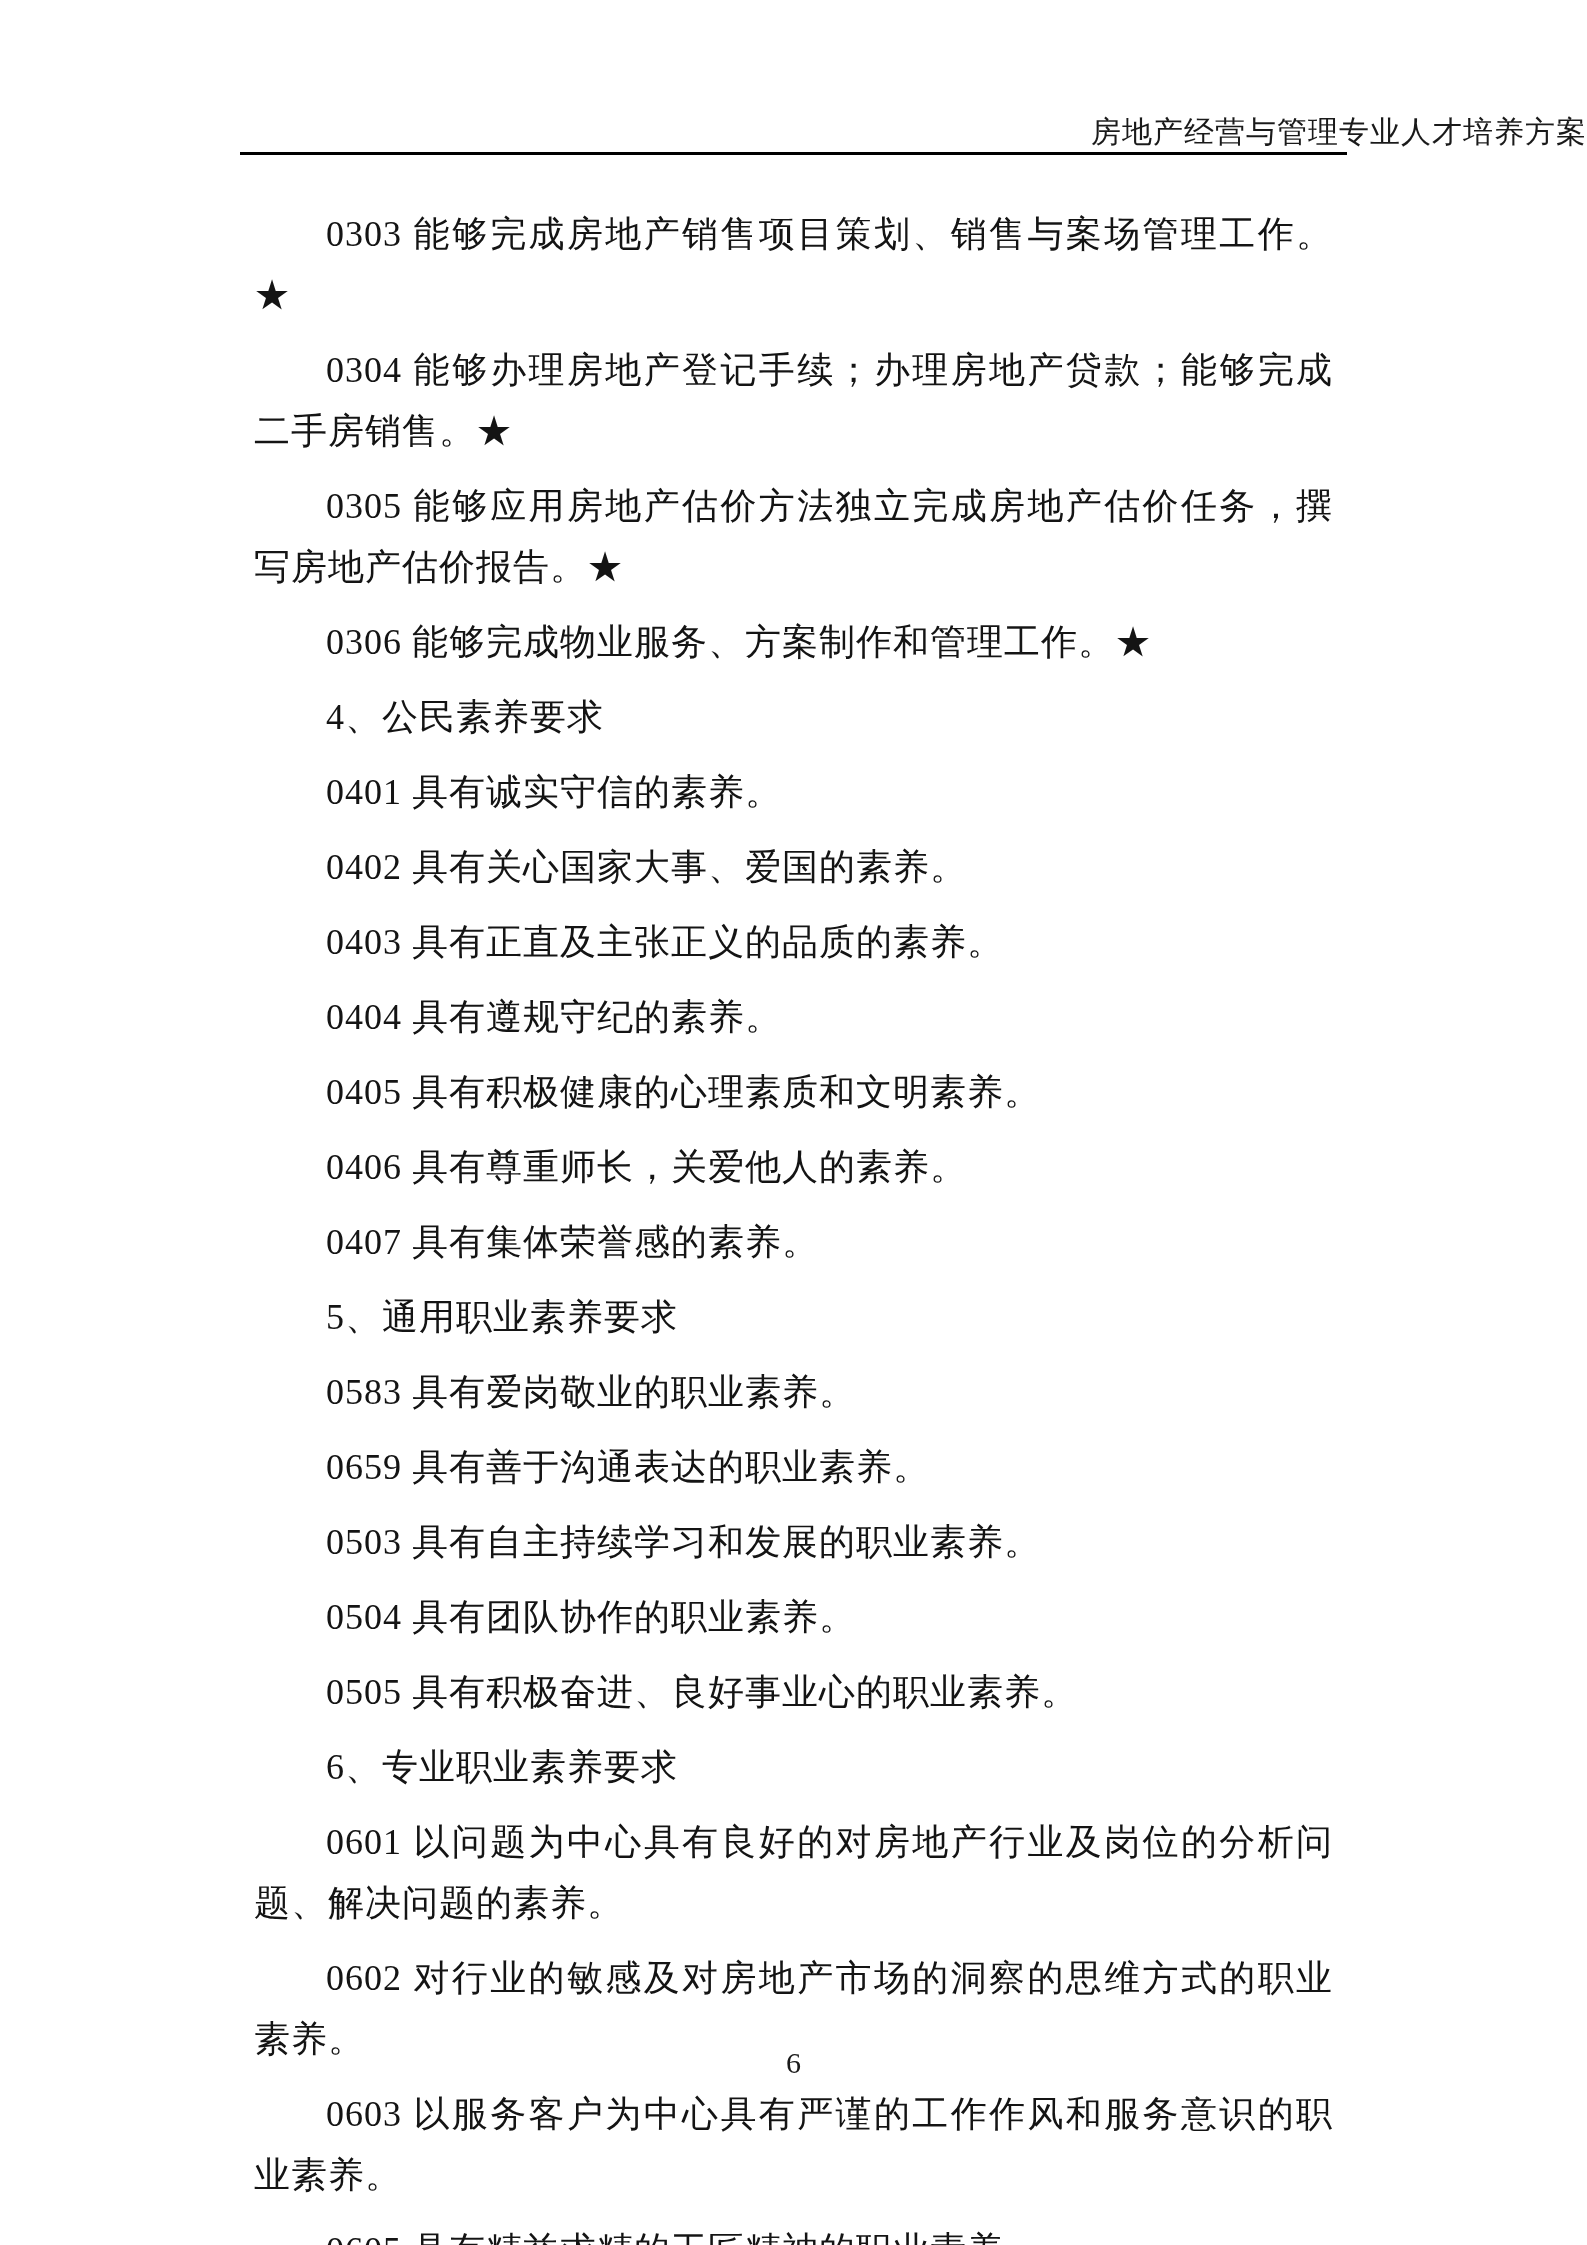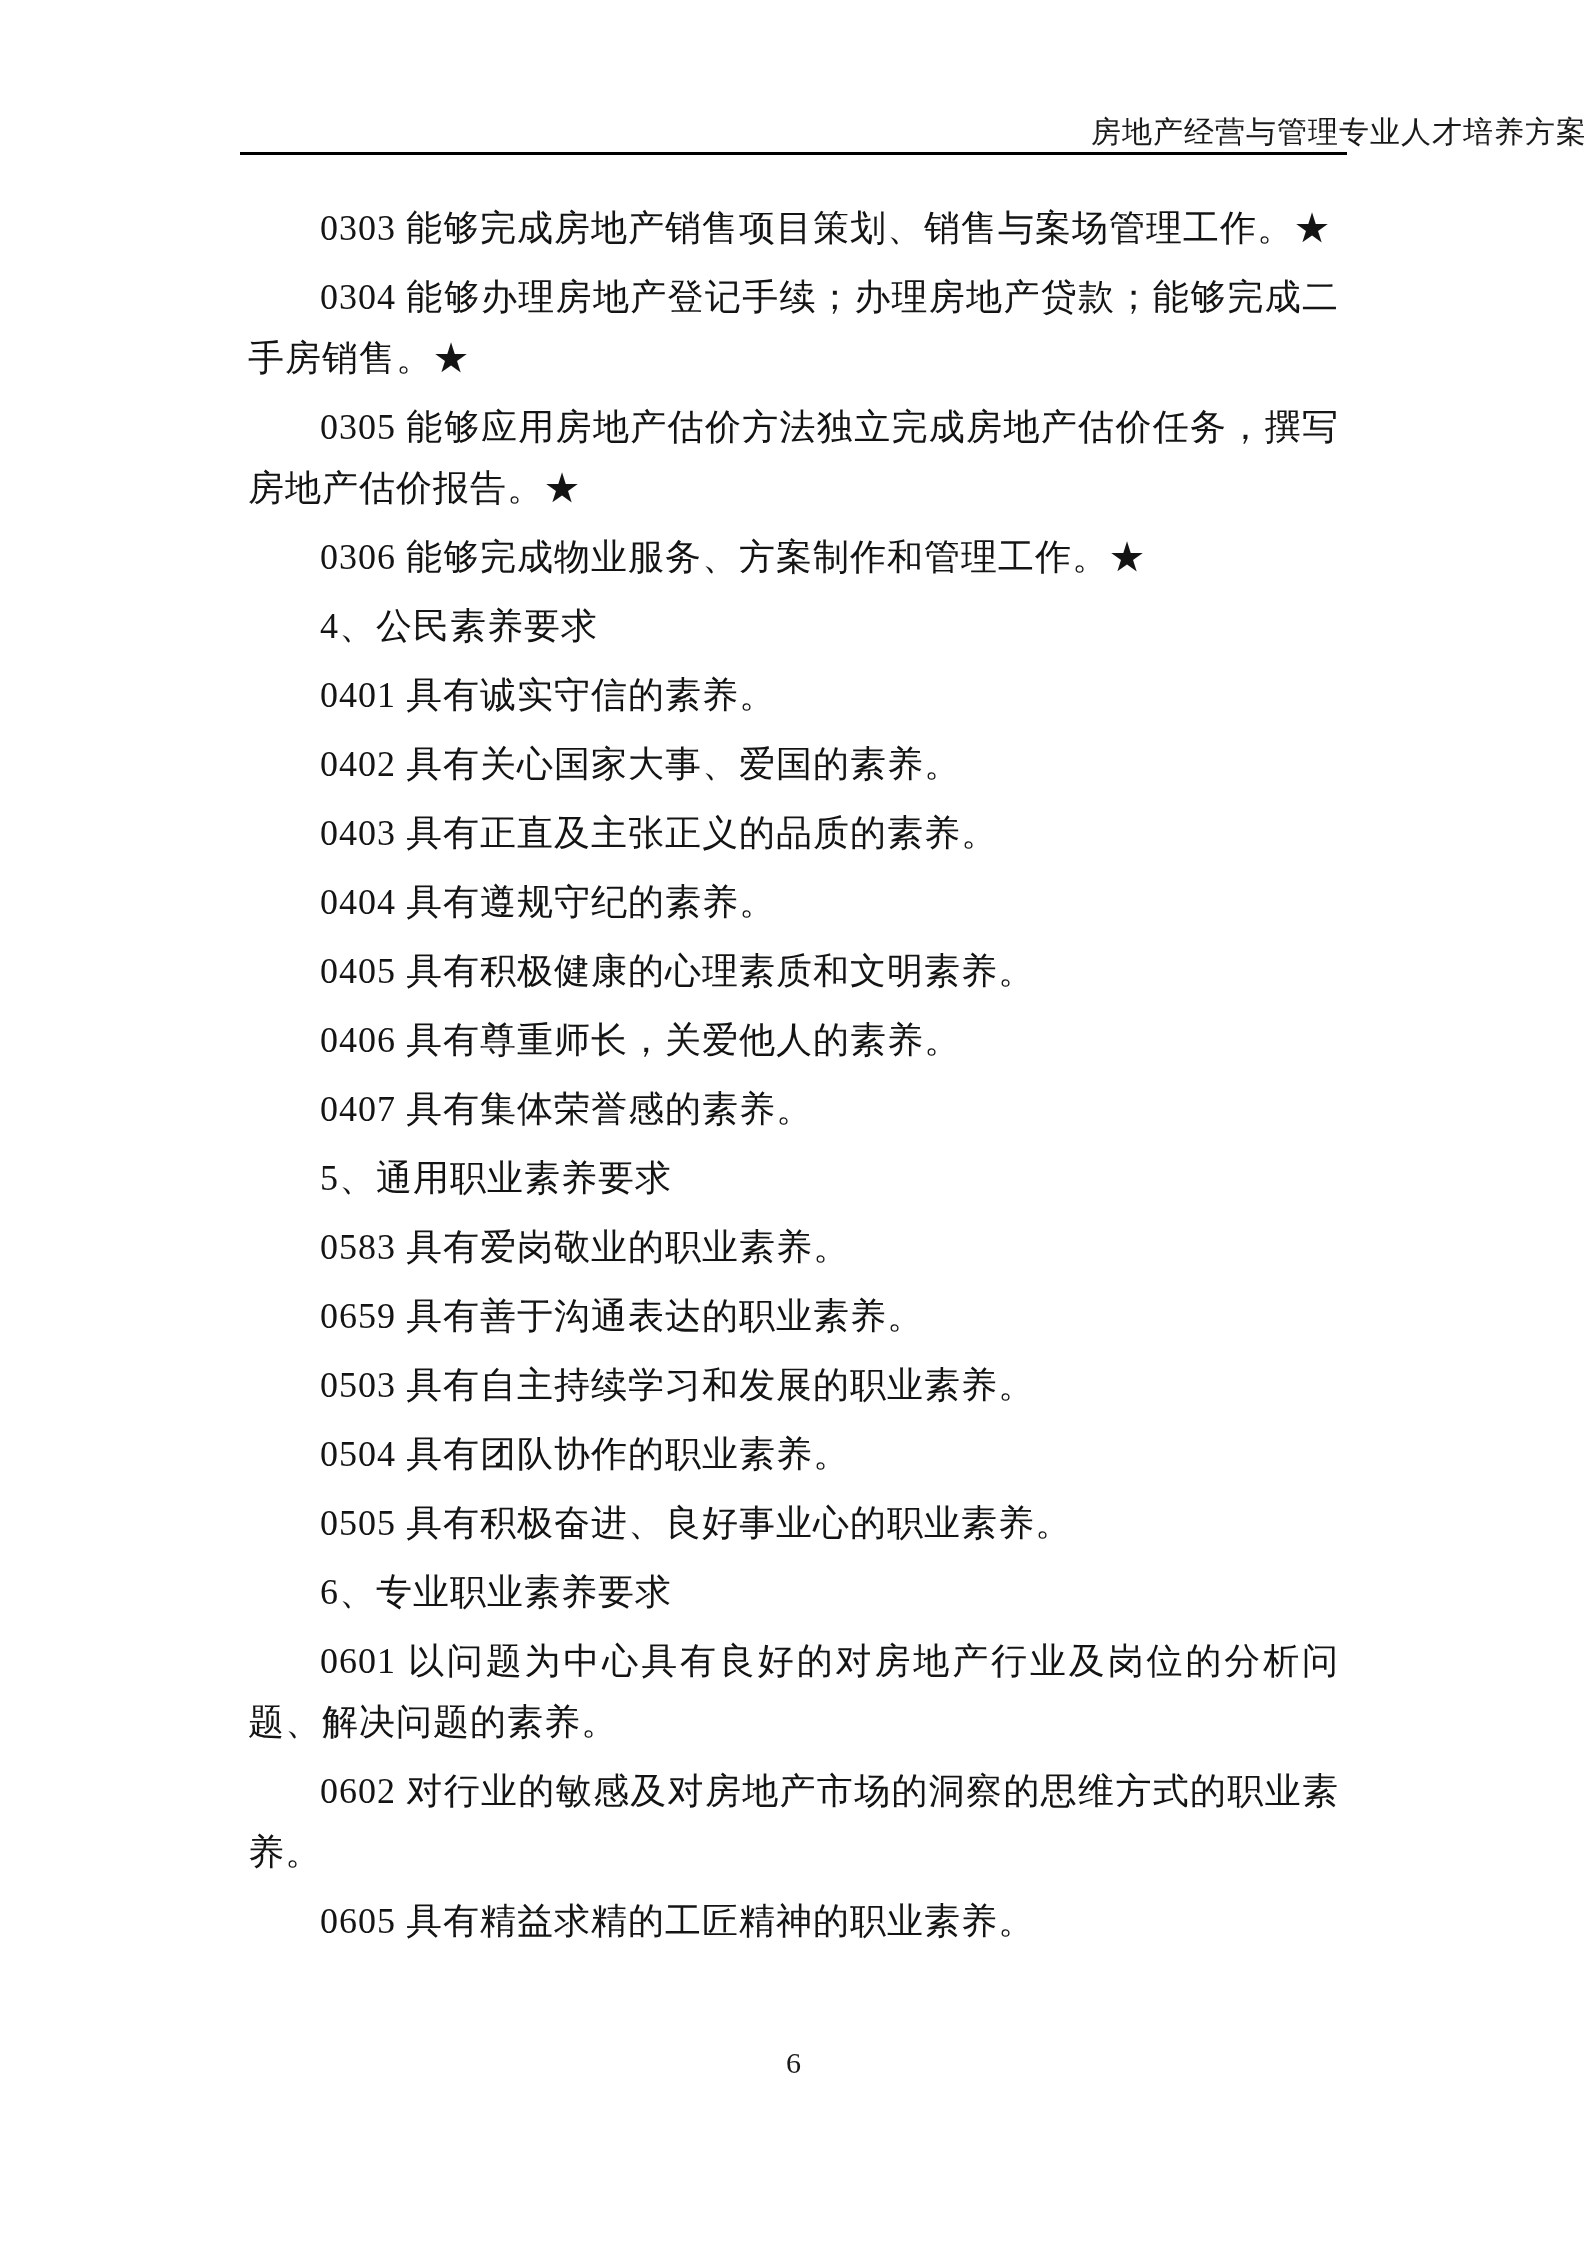--- a/index.html
+++ b/index.html
@@ -35,21 +35,21 @@
     height: 3px;
     background: #000000;
   }
   .doc-body {
     position: absolute;
     top: 190px;
     left: 240px;
     width: 1107px;
   }
   .doc-body p {
-    margin: 8px;
+    margin: 14px;
     padding: 0;
     font-size: 36px;
     line-height: 61px;
     text-indent: 72px;
     text-align: justify;
     text-justify: inter-ideograph;
     letter-spacing: 1px;
     color: #141414;
   }
   .page-footer {
@@ -86,20 +86,21 @@
     <p>0407 具有集体荣誉感的素养。</p>
     <p>5、通用职业素养要求</p>
     <p>0583 具有爱岗敬业的职业素养。</p>
     <p>0659 具有善于沟通表达的职业素养。</p>
     <p>0503 具有自主持续学习和发展的职业素养。</p>
     <p>0504 具有团队协作的职业素养。</p>
     <p>0505 具有积极奋进、良好事业心的职业素养。</p>
     <p>6、专业职业素养要求</p>
     <p>0601 以问题为中心具有良好的对房地产行业及岗位的分析问题、解决问题的素养。</p>
     <p>0602 对行业的敏感及对房地产市场的洞察的思维方式的职业素养。</p>
+    <p>0603 以服务客户为中心具有严谨的工作作风和服务意识的职业素养。</p>
     <p>0605 具有精益求精的工匠精神的职业素养。</p>
   </div>
 
   <div class="page-footer">
     <span>6</span>
   </div>
 
 </div>
 
 </body></html>

